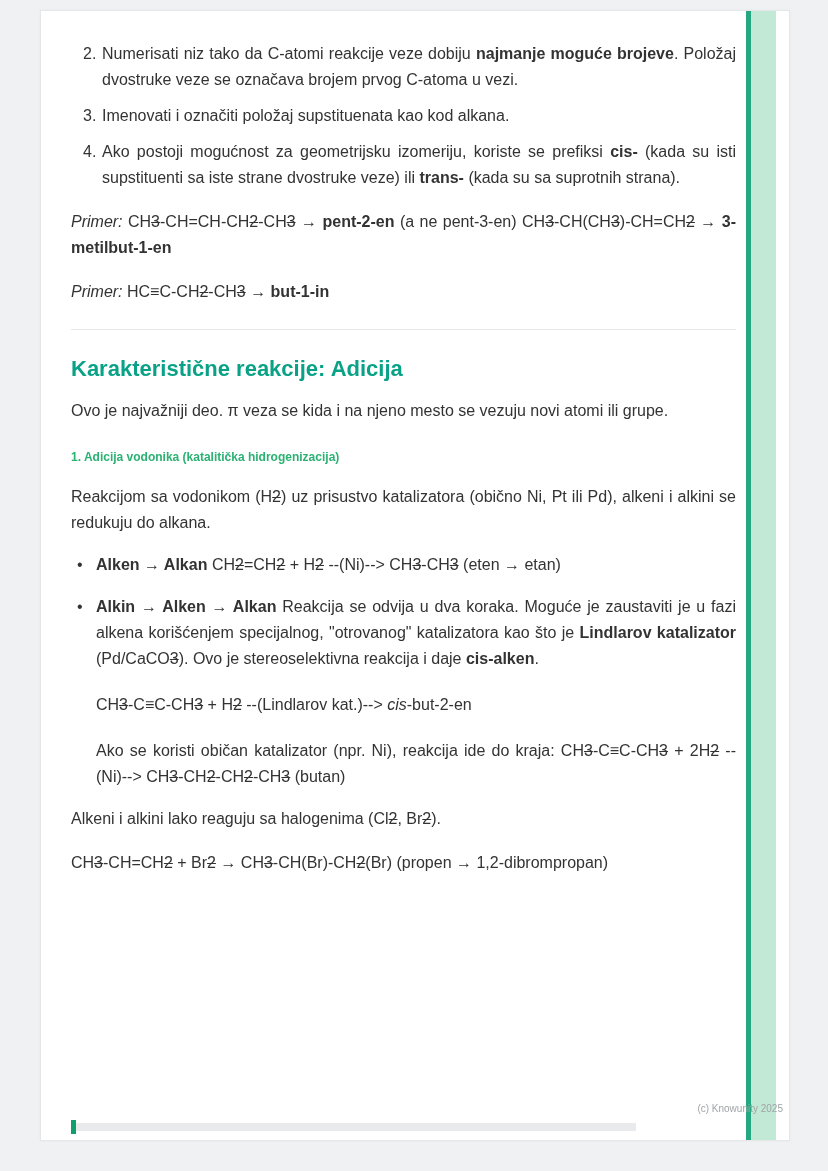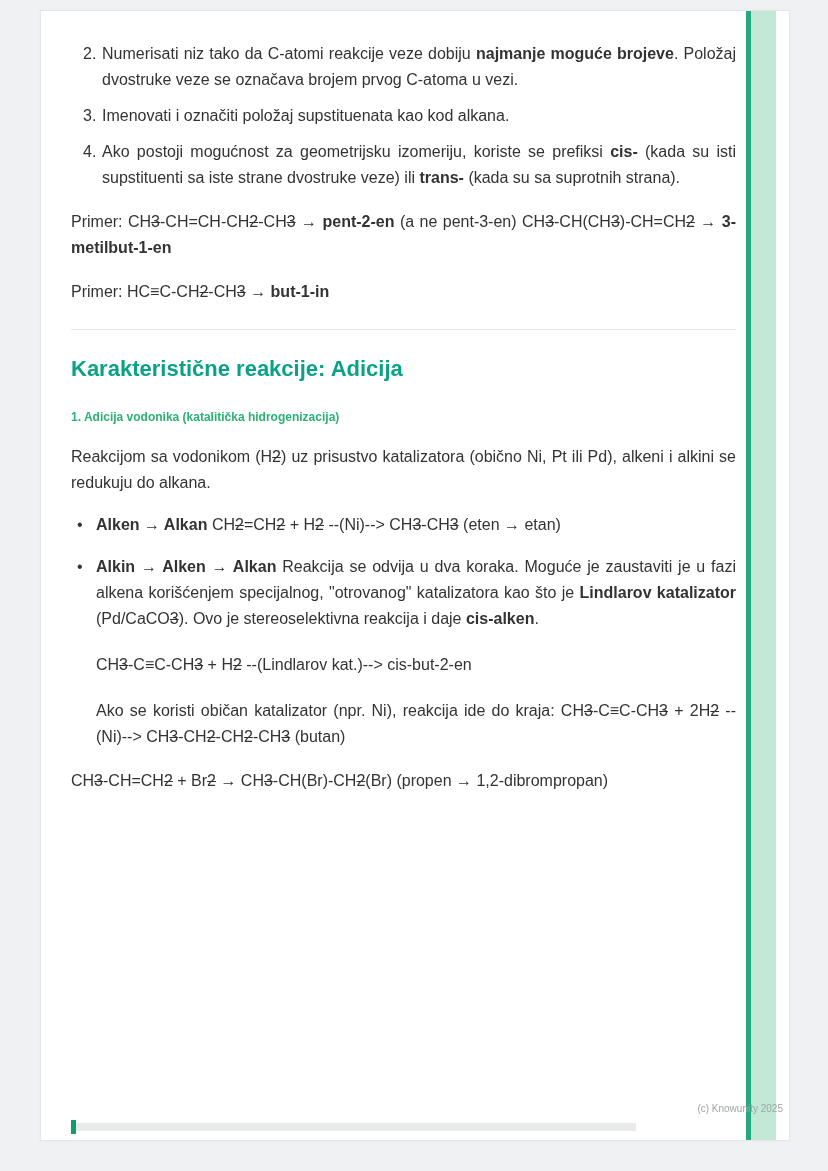--- a/index.html
+++ b/index.html
@@ -24,21 +24,21 @@
   .stripe-dark  { right: 38px; width: 5px;  background: #25a881; }
   .content {
     position: absolute;
     left: 30px; top: 30px;
     width: 665px;
     z-index: 2;
     font-size: 16px;
     line-height: 26px;
   }
   .b { font-weight: 700; }
-  .i { }
+  .i { font-style: italic; }
   .strike { text-decoration: line-through; }
 
   .oli { display: flex; padding-left: 12px; margin-bottom: 10px; }
   .onum { width: 19px; flex: 0 0 19px; }
   .otext { flex: 1; text-align: justify; }
 
   .para { margin-top: 18px; text-align: justify; }
 
   .divider {
     border: none;
@@ -119,20 +119,21 @@
 
     <p class="para"><span class="i">Primer:</span><span> CH</span><span class="strike">3</span><span>-CH=CH-CH</span><span class="strike">2</span><span>-CH</span><span class="strike">3</span><span> → </span><span class="b">pent-2-en</span><span> (a ne pent-3-en) CH</span><span class="strike">3</span><span>-CH(CH</span><span class="strike">3</span><span>)-CH=CH</span><span class="strike">2</span><span> → </span><span class="b">3-metilbut-1-en</span></p>
 
 
     <p class="para"><span class="i">Primer:</span><span> HC≡C-CH</span><span class="strike">2</span><span>-CH</span><span class="strike">3</span><span> → </span><span class="b">but-1-in</span></p>
 
     <hr class="divider">
 
     <h2 class="h2">Karakteristične reakcije: Adicija</h2>
 
+    <p class="para" style="margin-top:0;"><span>Ovo je najvažniji deo. π veza se kida i na njeno mesto se vezuju novi atomi ili grupe.</span></p>
 
     <h3 class="h3">1. Adicija vodonika (katalitička hidrogenizacija)</h3>
 
     <p class="para" style="margin-top:0;"><span>Reakcijom sa vodonikom (H</span><span class="strike">2</span><span>) uz prisustvo katalizatora (obično Ni, Pt ili Pd), alkeni i alkini se redukuju do alkana.</span></p>
 
     <div class="bullets">
 
       <div class="bullet">
         <span class="bmark">•</span>
         <div class="bbody">
@@ -145,20 +146,21 @@
         <div class="bbody">
           <p class="btext"><span class="b">Alkin → Alken → Alkan</span><span> Reakcija se odvija u dva koraka. Moguće je zaustaviti je u fazi alkena korišćenjem specijalnog, "otrovanog" katalizatora kao što je </span><span class="b">Lindlarov katalizator</span><span> (Pd/CaCO</span><span class="strike">3</span><span>). Ovo je stereoselektivna reakcija i daje </span><span class="b">cis-alken</span><span>.</span></p>
           <p class="bsub"><span>CH</span><span class="strike">3</span><span>-C≡C-CH</span><span class="strike">3</span><span> + H</span><span class="strike">2</span><span> --(Lindlarov kat.)--&gt; </span><span class="i">cis</span><span>-but-2-en</span></p>
           <p class="bsub"><span>Ako se koristi običan katalizator (npr. Ni), reakcija ide do kraja: CH</span><span class="strike">3</span><span>-C≡C-CH</span><span class="strike">3</span><span> + 2H</span><span class="strike">2</span><span> --(Ni)--&gt; CH</span><span class="strike">3</span><span>-CH</span><span class="strike">2</span><span>-CH</span><span class="strike">2</span><span>-CH</span><span class="strike">3</span><span> (butan)</span></p>
         </div>
       </div>
 
     </div>
 
 
+    <p class="para" style="margin-top:0;"><span>Alkeni i alkini lako reaguju sa halogenima (Cl</span><span class="strike">2</span><span>, Br</span><span class="strike">2</span><span>).</span></p>
 
     <p class="para"><span>CH</span><span class="strike">3</span><span>-CH=CH</span><span class="strike">2</span><span> + Br</span><span class="strike">2</span><span> → CH</span><span class="strike">3</span><span>-CH(Br)-CH</span><span class="strike">2</span><span>(Br) (propen → 1,2-dibrompropan)</span></p>
 
   </div>
 
   <div class="footer">(c) Knowunity 2025</div>
 
   <div class="progress">
     <span class="progress-fill"></span>
     <span class="progress-track"></span>

